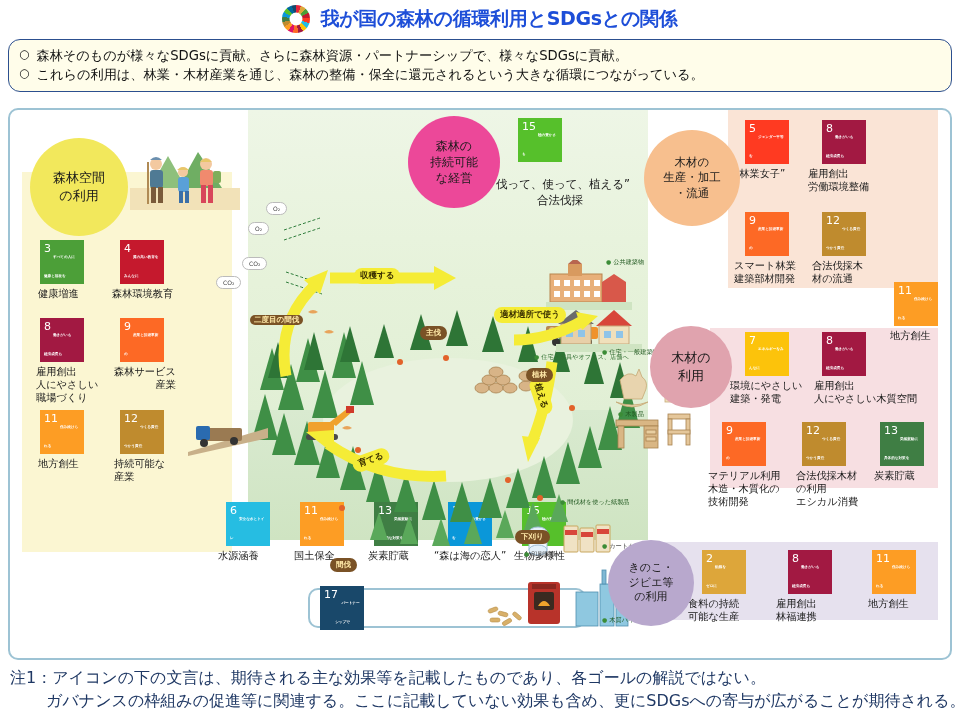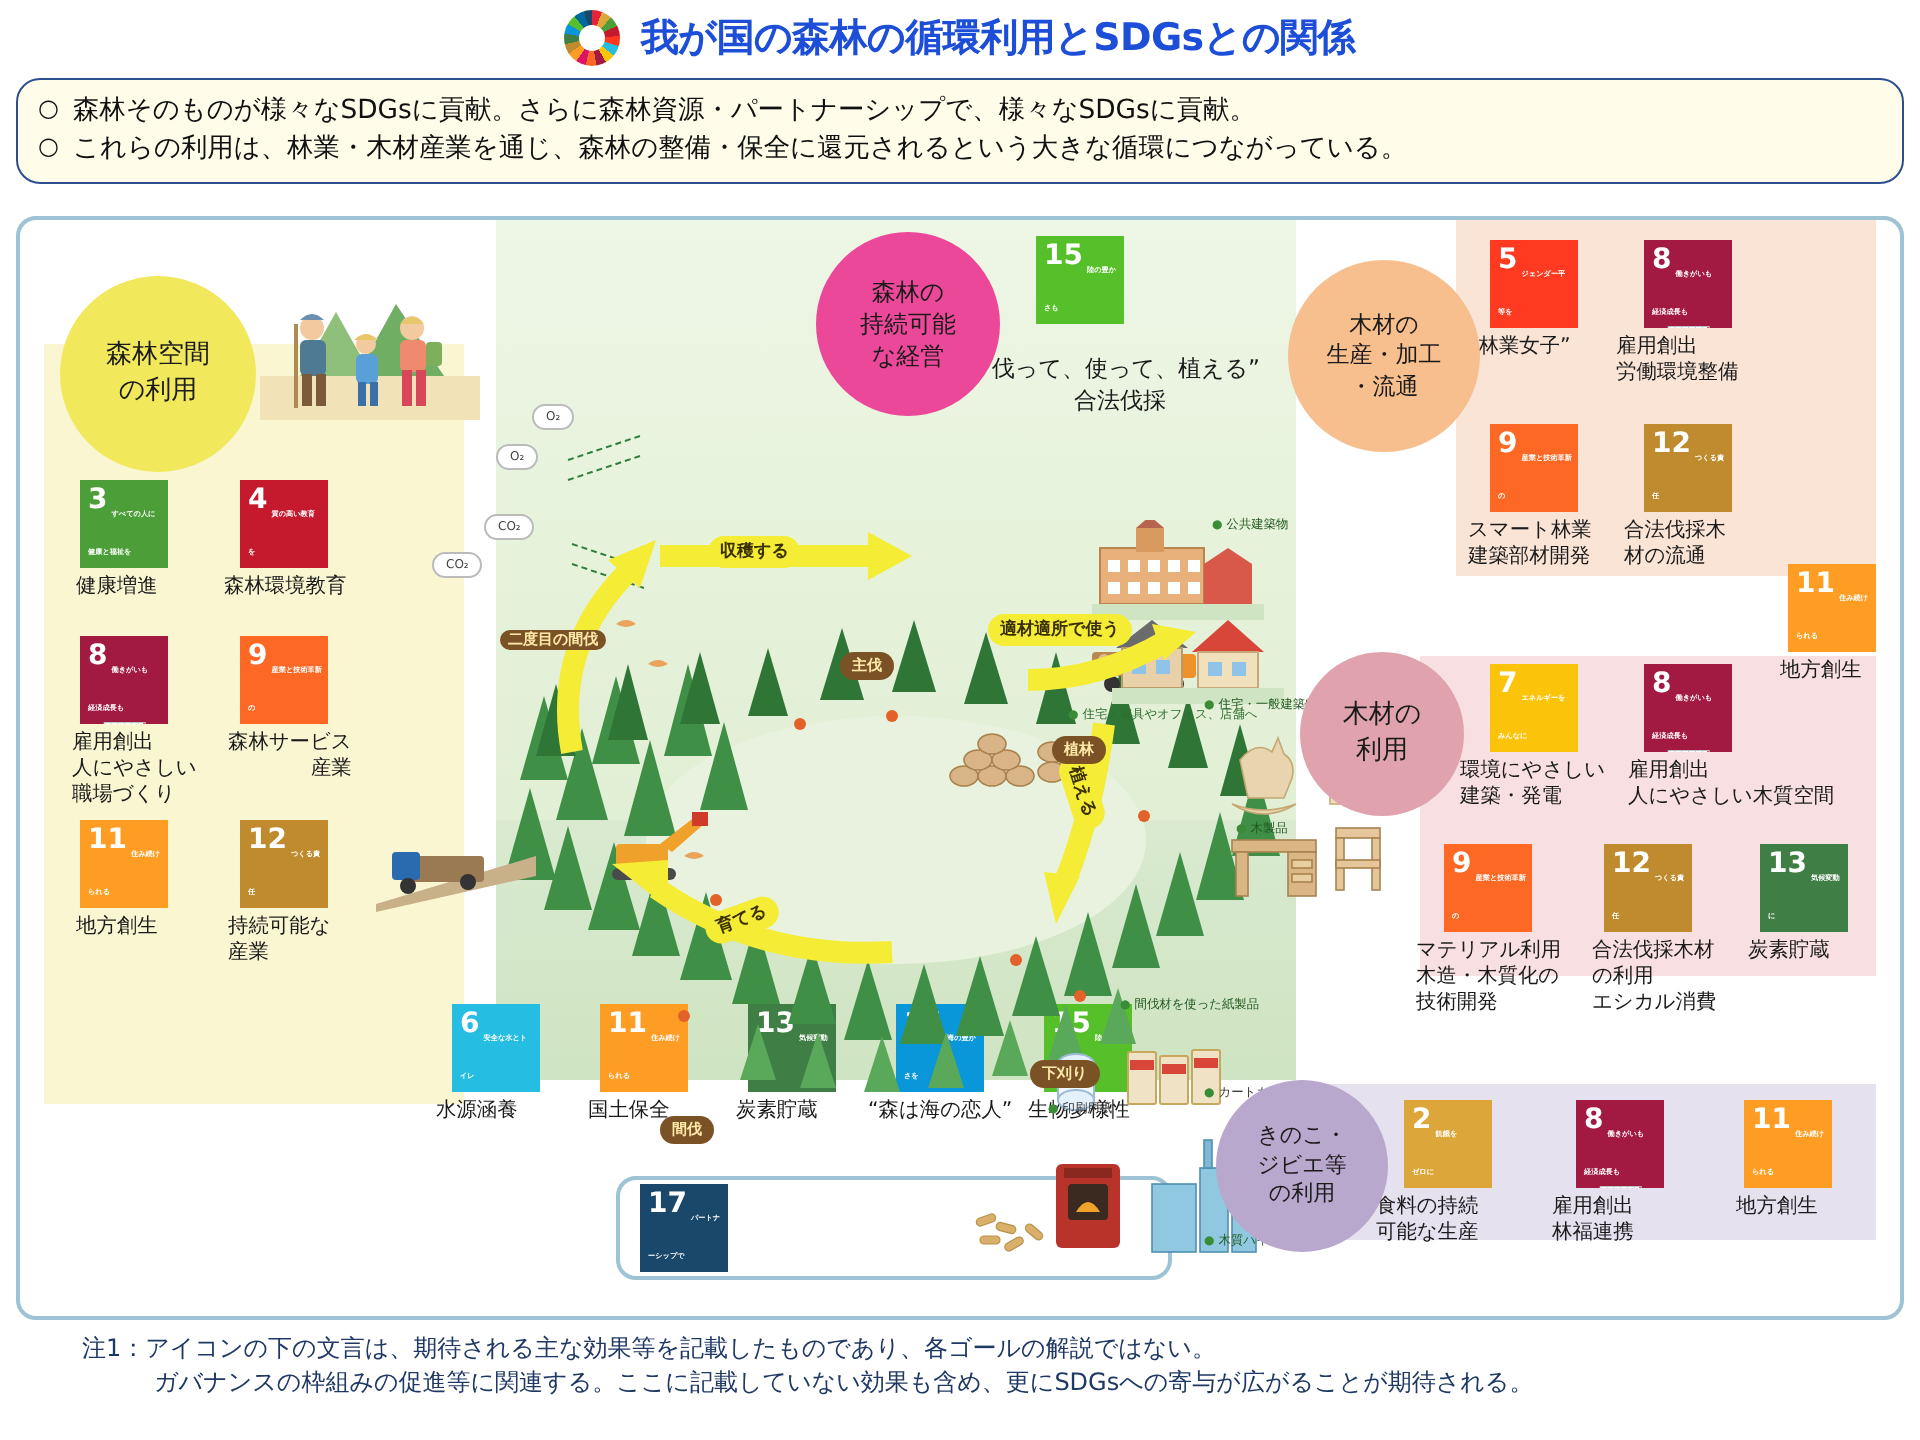--- a/index.html
+++ b/index.html
@@ -135,22 +135,22 @@
 
   
   .sdg {
     position: absolute;
     width: 44px; height: 44px;
     color: #fff;
     padding: 3px 3px 0 4px;
     overflow: hidden;
   }
   .sdg .num {
-    font-size: 14px;
-    font-weight: bold;
+    font-size: 11px;
+    font-weight: normal;
     line-height: 1;
     float: left;
     margin-right: 2px;
   }
   .sdg .gtext {
     font-size: 3.6px;
     line-height: 1.25;
     font-weight: bold;
     padding-top: 1px;
     overflow: hidden;
@@ -236,48 +236,48 @@
     padding: 2px 6px;
     z-index: 3;
   }
 
   
   .ill { position: absolute; z-index: 3; }
 
   .partner-box {
     position: absolute;
     left: 298px; top: 478px;
-    width: 278px; height: 52px;
+    width: 278px; height: 40px;
     border: 2px solid #9dc3d4;
     border-radius: 10px;
     background: #ffffff;
     display: flex;
     align-items: center;
     gap: 9px;
     padding: 0 10px;
+    text-align: center;
   }
   .partner-text {
     font-size: 10.5px;
     line-height: 1.35;
     color: #1a1a1a;
     white-space: pre-line;
   }
 
   
   .footnotes {
     position: absolute;
     left: 10px; top: 666px;
     width: 940px;
   }
   .fn-line {
-    font-size: 12px;
+    font-size: 16px;
     color: #1f3864;
     line-height: 1.45;
     white-space: nowrap;
-    margin-left: 31px;
   }
   .fn-indent { padding-left: 18px; }
   .fn-indent2 { padding-left: 36px; }
 </style>
 </head>
 <body>
 
 <div class="header">
   <div class="sdg-wheel"></div>
   <div class="page-title">我が国の森林の循環利用とSDGsとの関係</div>

